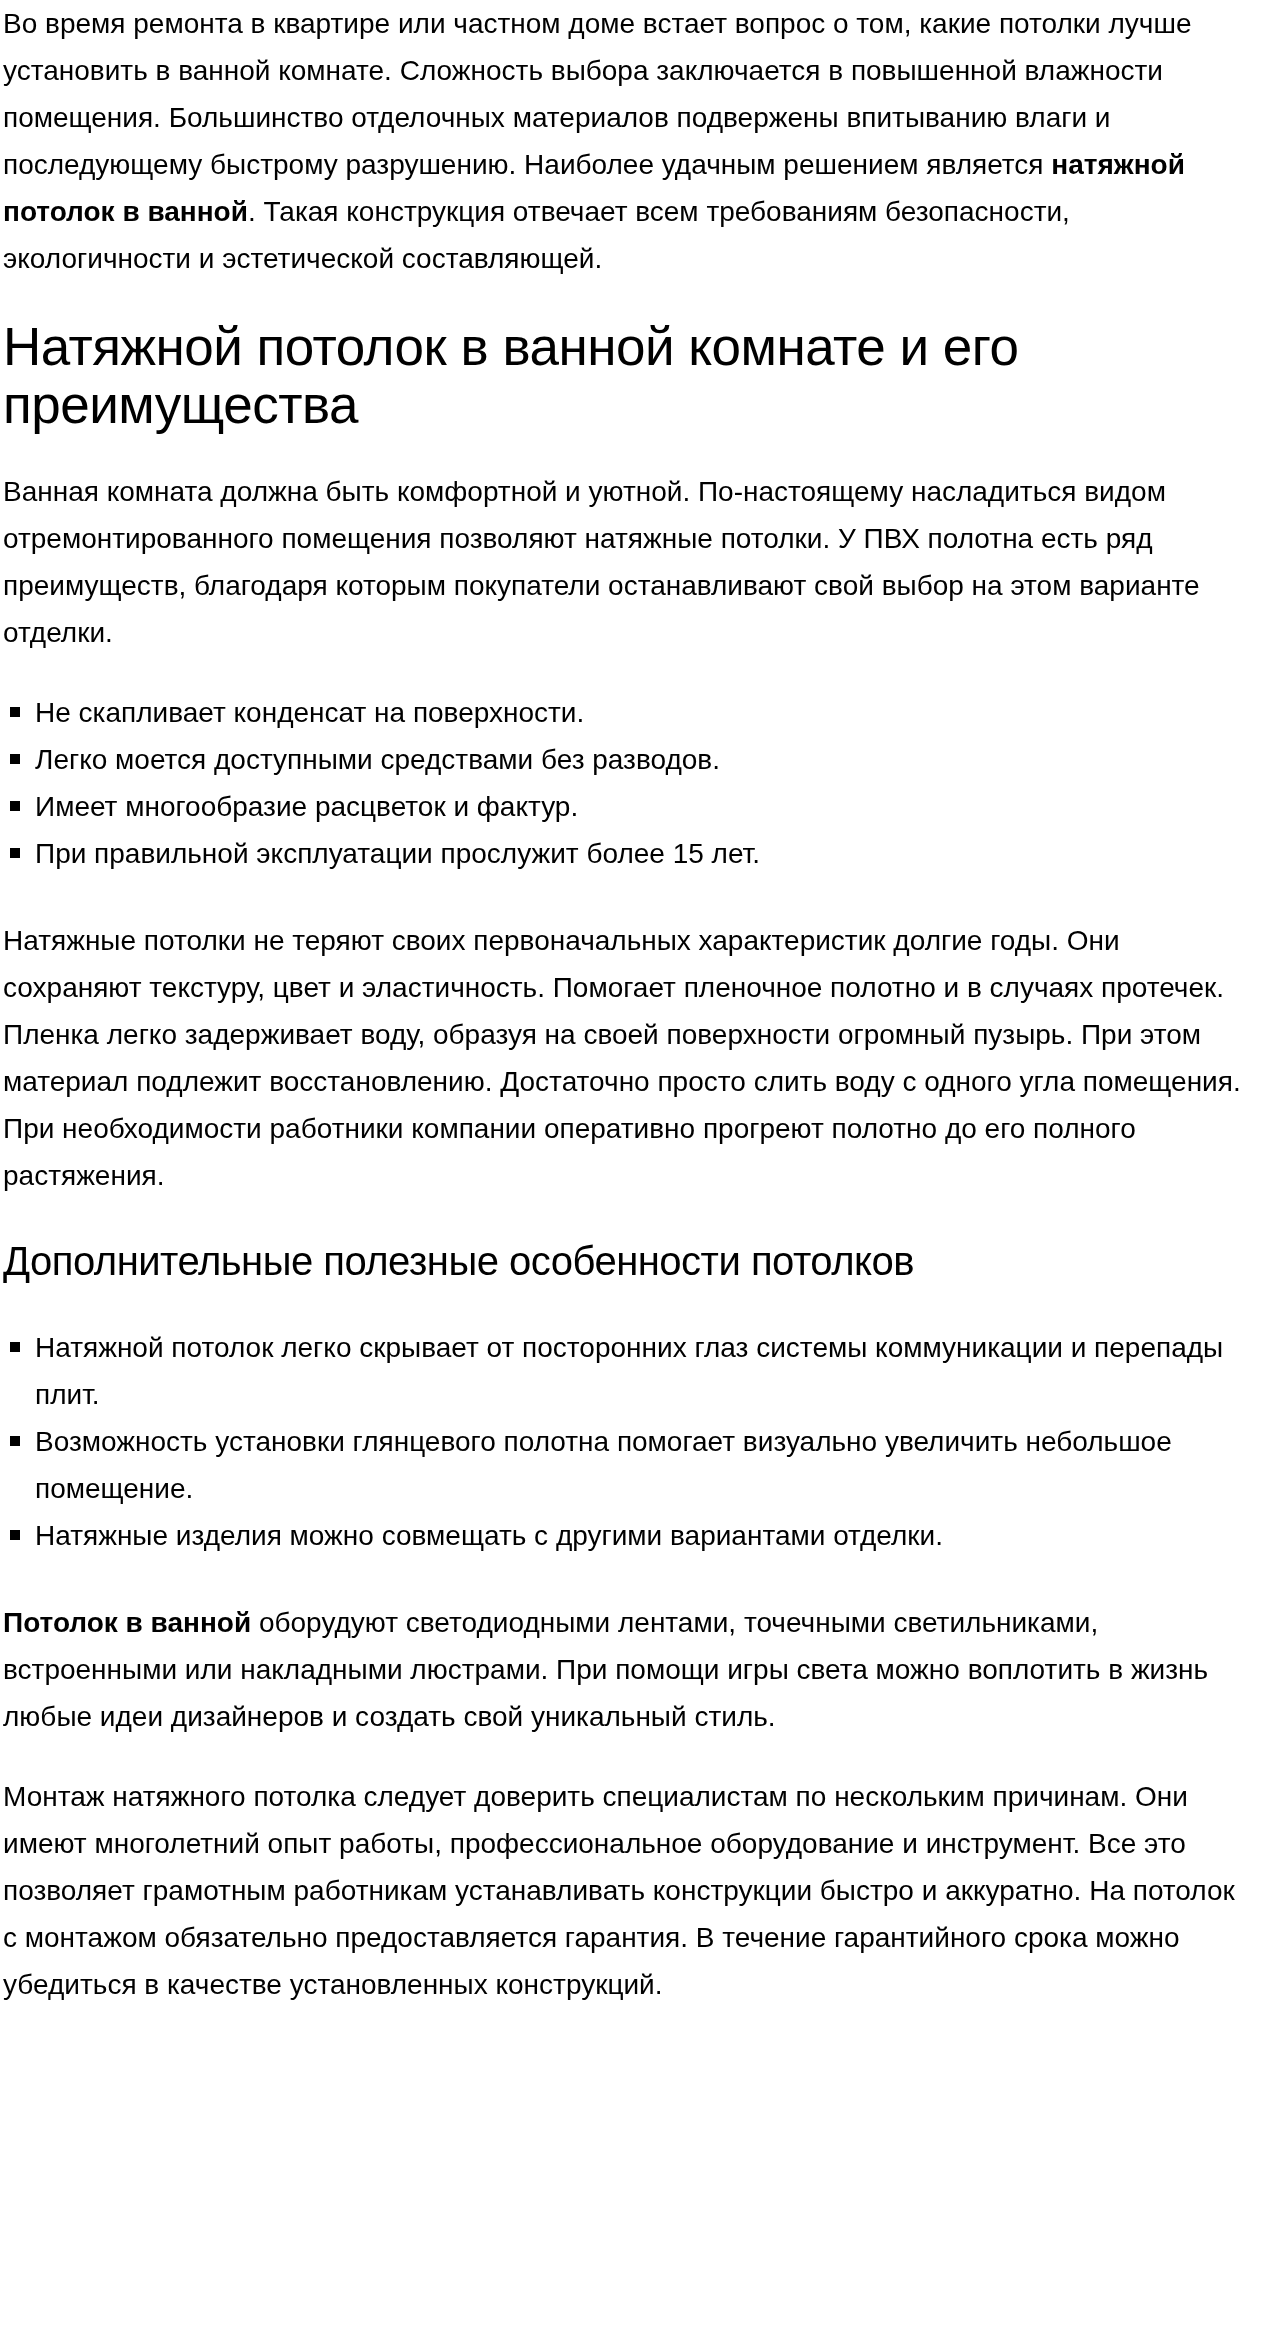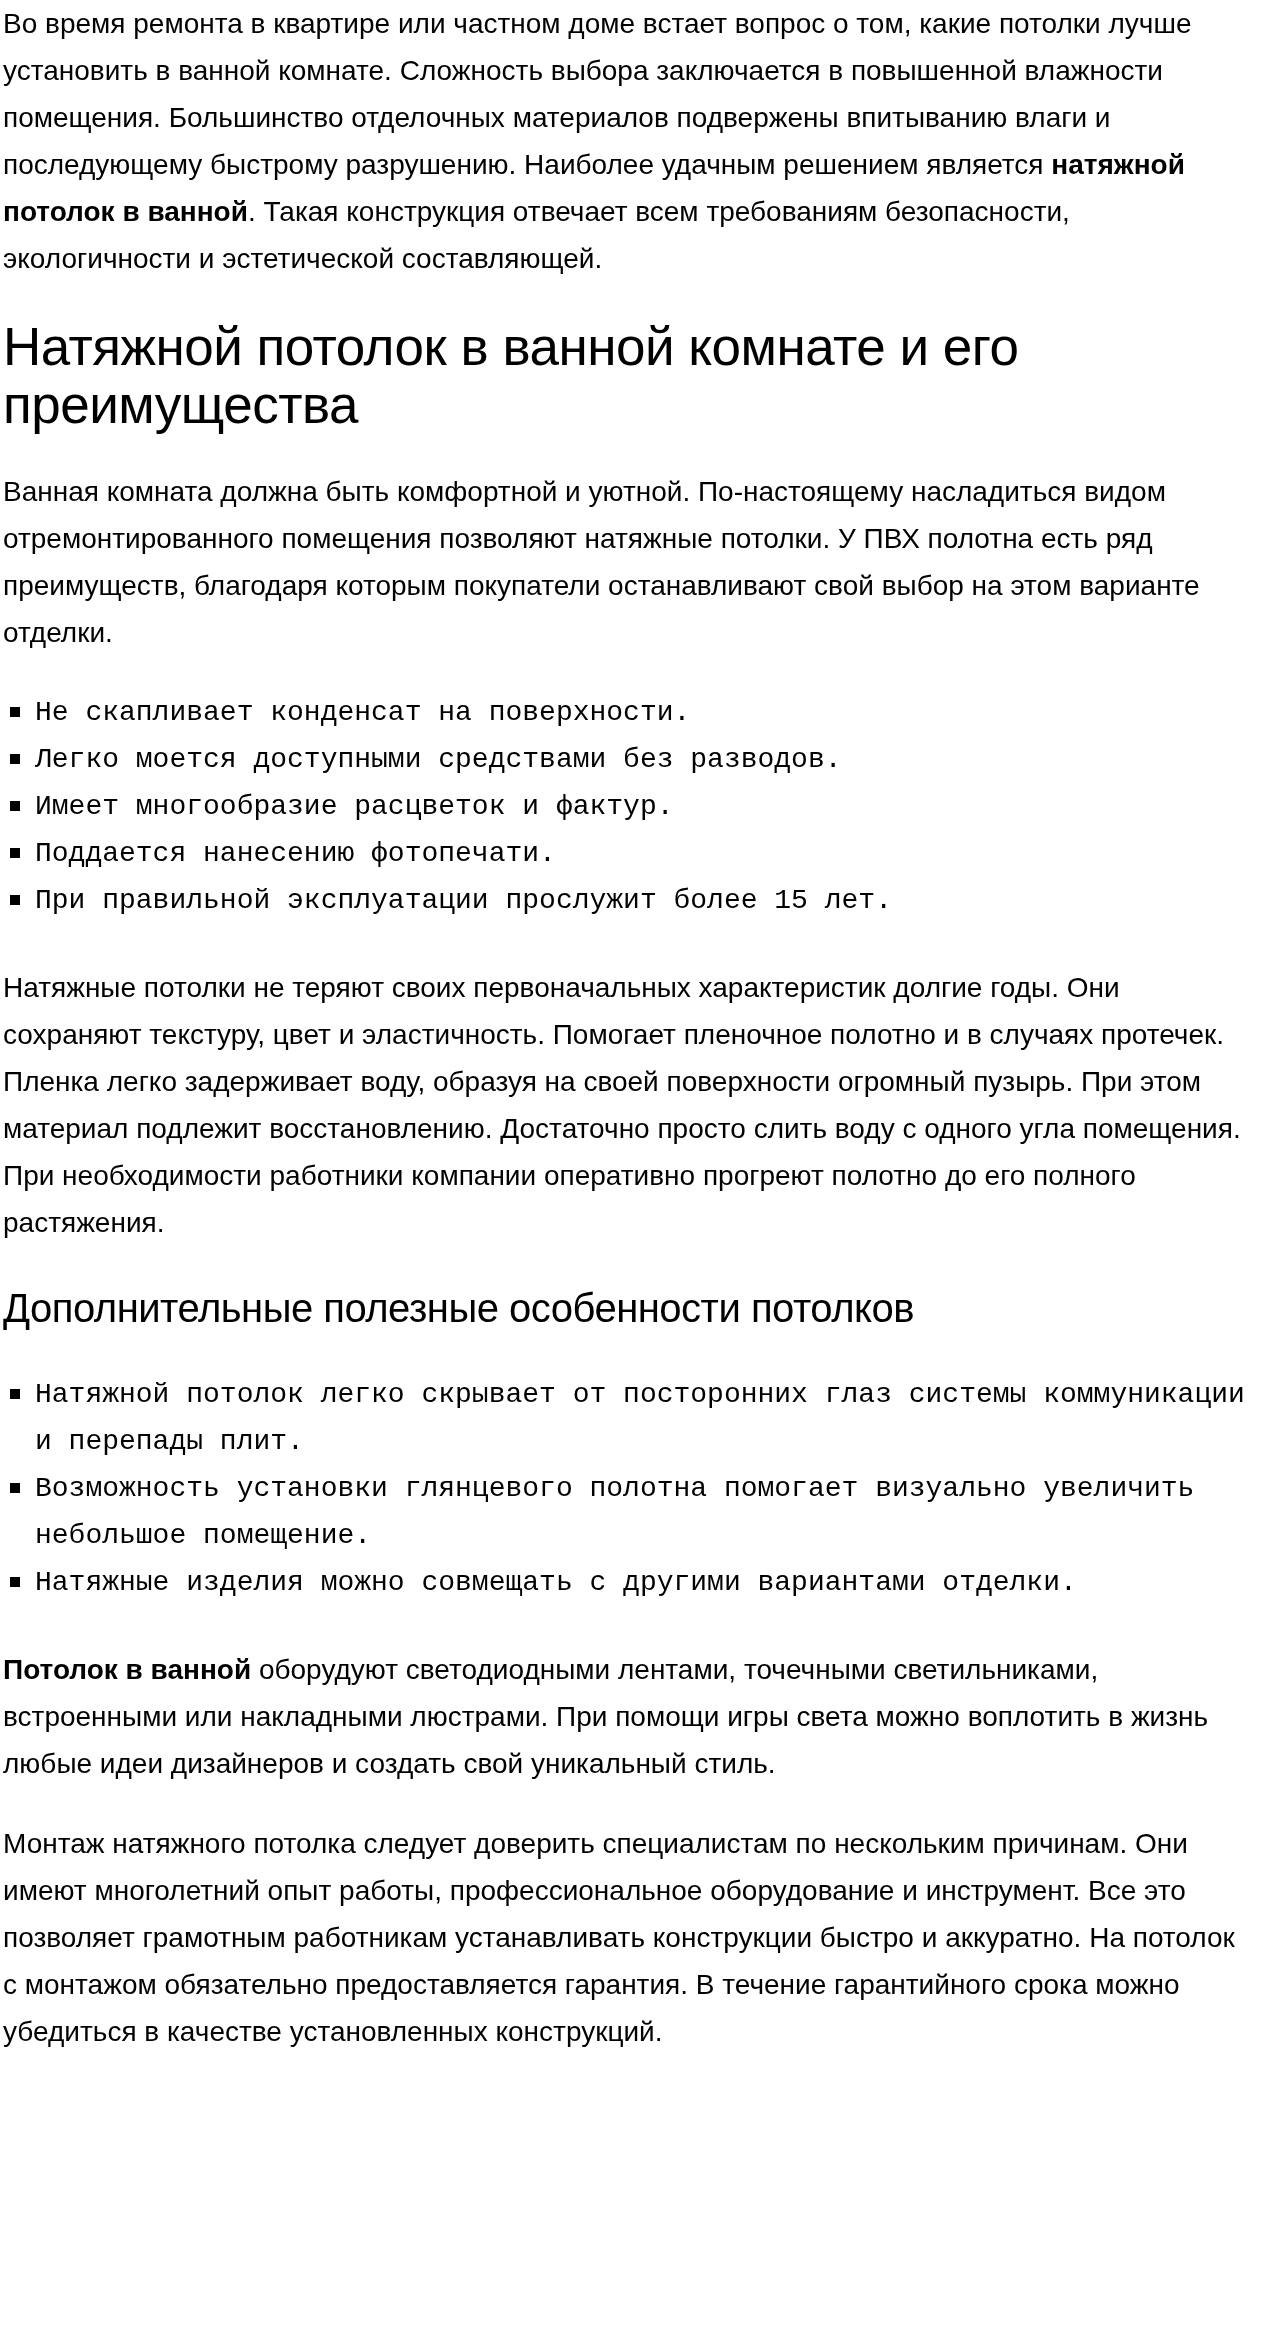--- a/index.html
+++ b/index.html
@@ -30,21 +30,20 @@
   h2 { font-size: 40px; }
   ul {
     list-style: none;
     margin: 8px 0 40px 0;
     padding: 0;
   }
   li {
     position: relative;
     padding-left: 32px;
     margin: 0;
-    font-family: Liberation Mono, monospace;
   }
   li::before {
     content: "";
     position: absolute;
     left: 7px;
     top: 18px;
     width: 10px;
     height: 10px;
     background: #000000;
   }
@@ -58,21 +57,20 @@
 
   <h1>Натяжной потолок в ванной комнате и его преимущества</h1>
 
   <p>Ванная комната должна быть комфортной и уютной. По-настоящему насладиться видом отремонтированного помещения позволяют натяжные потолки. У ПВХ полотна есть ряд преимуществ, благодаря которым покупатели останавливают свой выбор на этом варианте отделки.</p>
 
 
   <ul>
     <li>Не скапливает конденсат на поверхности.</li>
     <li>Легко моется доступными средствами без разводов.</li>
     <li>Имеет многообразие расцветок и фактур.</li>
-    <li>Поддается нанесению фотопечати.</li>
     <li>При правильной эксплуатации прослужит более 15 лет.</li>
   </ul>
 
   <p>Натяжные потолки не теряют своих первоначальных характеристик долгие годы. Они сохраняют текстуру, цвет и эластичность. Помогает пленочное полотно и в случаях протечек. Пленка легко задерживает воду, образуя на своей поверхности огромный пузырь. При этом материал подлежит восстановлению. Достаточно просто слить воду с одного угла помещения. При необходимости работники компании оперативно прогреют полотно до его полного растяжения.</p>
 
   <h2>Дополнительные полезные особенности потолков</h2>
 
   <ul>
     <li>Натяжной потолок легко скрывает от посторонних глаз системы коммуникации и перепады плит.</li>
     <li>Возможность установки глянцевого полотна помогает визуально увеличить небольшое помещение.</li>

